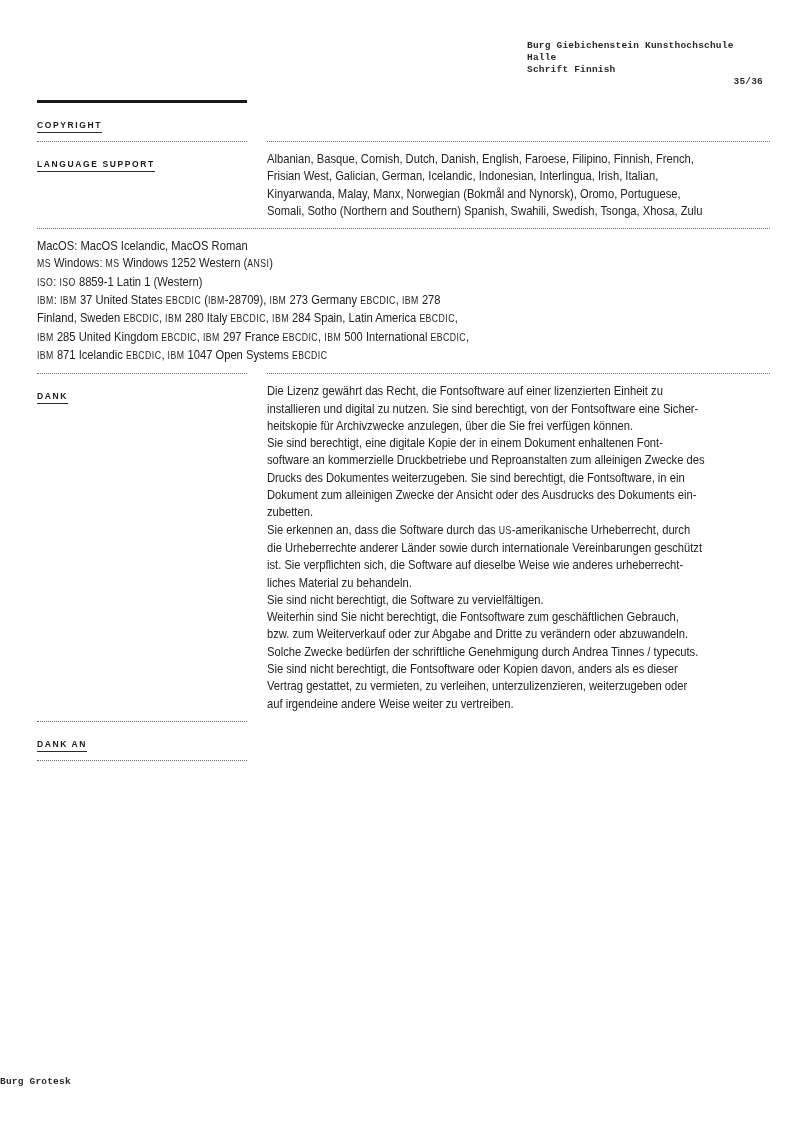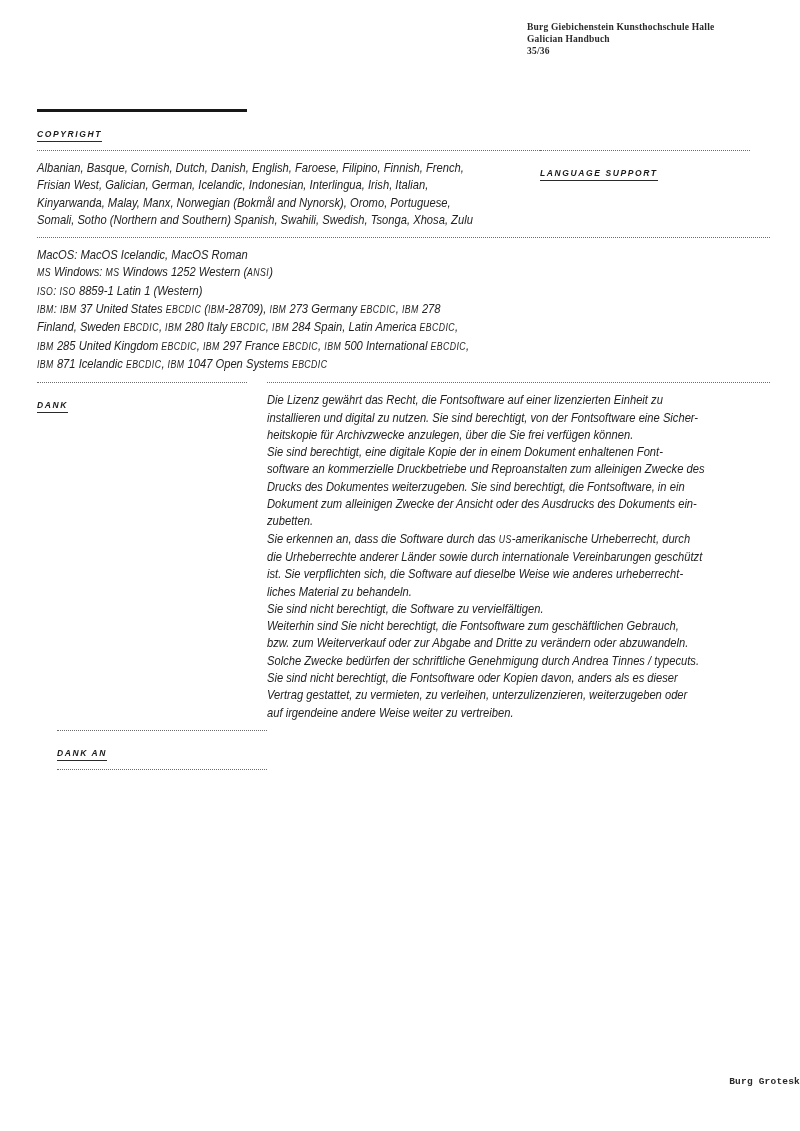--- a/index.html
+++ b/index.html
@@ -13,41 +13,40 @@
     height: 1131px;
     background: #ffffff;
     font-family: "Liberation Sans", sans-serif;
     color: #1f1f1f;
     overflow: hidden;
   }
 
   
   .doc-header {
     position: absolute;
-    top: 21px;
+    top: 40px;
     right: 37px;
     width: 236px;
-    font-family: Liberation Serif, serif;
+    font-family: Liberation Mono, monospace;
     font-weight: bold;
     font-size: 9.5px;
     line-height: 12px;
     letter-spacing: 0.2px;
     color: #2a2a2a;
   }
   .doc-header .page-number {
-    text-align: left;
+    text-align: right;
   }
 
   
   .doc-main {
     position: absolute;
-    top: 109px;
+    top: 100px;
     left: 37px;
     width: 733px;
-    font-style: italic;
   }
   .section {
     display: flex;
     align-items: stretch;
   }
   .section > .cell {
     box-sizing: border-box;
   }
   .cell-label {
     width: 210px;
@@ -55,21 +54,21 @@
     margin-right: 20px;
     padding: 11px 0 8px 0;
   }
   .cell-content {
     flex: 1;
     min-width: 0;
     padding: 8px 0 9px 0;
   }
   .section.first > .cell { border-top: 3px solid #181818; }
   .section.rest  > .cell { border-top: 1px dotted #6b6b6b; }
-  .section.last  > .cell { border-bottom: 1px dotted #6b6b6b; margin-left: 20px; }
+  .section.last  > .cell { border-bottom: 1px dotted #6b6b6b; }
 
   .label {
     display: inline-block;
     font-size: 8.5px;
     font-weight: bold;
     letter-spacing: 1.6px;
     color: #1a1a1a;
     border-bottom: 1px solid #2a2a2a;
     padding-bottom: 2px;
     white-space: nowrap;
@@ -88,59 +87,59 @@
     font-size: 0.78em;
     letter-spacing: 0.5px;
   }
 
   
   .doc-footer {
     position: absolute;
     top: 1076px;
     left: 0;
     width: 100%;
-    text-align: right;
+    text-align: left;
     font-family: "Liberation Mono", monospace;
     font-weight: bold;
     font-size: 9.5px;
     letter-spacing: 0.2px;
     color: #2a2a2a;
   }
 </style>
 </head>
 <body>
 
 <div class="page">
 
   <div class="doc-header">
     <div>Burg Giebichenstein Kunsthochschule Halle</div>
-    <div>Galician Handbuch</div>
+    <div>Schrift Finnish</div>
     <div class="page-number">35/36</div>
   </div>
 
   <div class="doc-main">
 
     <div class="section first">
       <div class="cell cell-label">
         <span class="label">COPYRIGHT</span>
       </div>
     </div>
 
     <div class="section rest">
     </div>
 
     <div class="section rest">
+      <div class="cell cell-label">
+        <span class="label">LANGUAGE SUPPORT</span>
+      </div>
       <div class="cell cell-content">
         <div class="content sc-scope">Albanian, Basque, Cornish, Dutch, Danish, English, Faroese, Filipino, Finnish, French,
 Frisian West, Galician, German, Icelandic, Indonesian, Interlingua, Irish, Italian,
 Kinyarwanda, Malay, Manx, Norwegian (Bokmål and Nynorsk), Oromo, Portuguese,
 Somali, Sotho (Northern and Southern) Spanish, Swahili, Swedish, Tsonga, Xhosa, Zulu</div>
-      </div>
-      <div class="cell cell-label">
-        <span class="label">LANGUAGE SUPPORT</span>
       </div>
     </div>
 
     <div class="section rest">
       <div class="cell cell-content">
         <div class="content sc-scope">MacOS: MacOS Icelandic, MacOS Roman
 <span class="sc">MS</span> Windows: <span class="sc">MS</span> Windows 1252 Western (<span class="sc">ANSI</span>)
 <span class="sc">ISO</span>: <span class="sc">ISO</span> 8859-1 Latin 1 (Western)
 <span class="sc">IBM</span>: <span class="sc">IBM</span> 37 United States <span class="sc">EBCDIC</span> (<span class="sc">IBM</span>-28709), <span class="sc">IBM</span> 273 Germany <span class="sc">EBCDIC</span>, <span class="sc">IBM</span> 278
 Finland, Sweden <span class="sc">EBCDIC</span>, <span class="sc">IBM</span> 280 Italy <span class="sc">EBCDIC</span>, <span class="sc">IBM</span> 284 Spain, Latin America <span class="sc">EBCDIC</span>,

